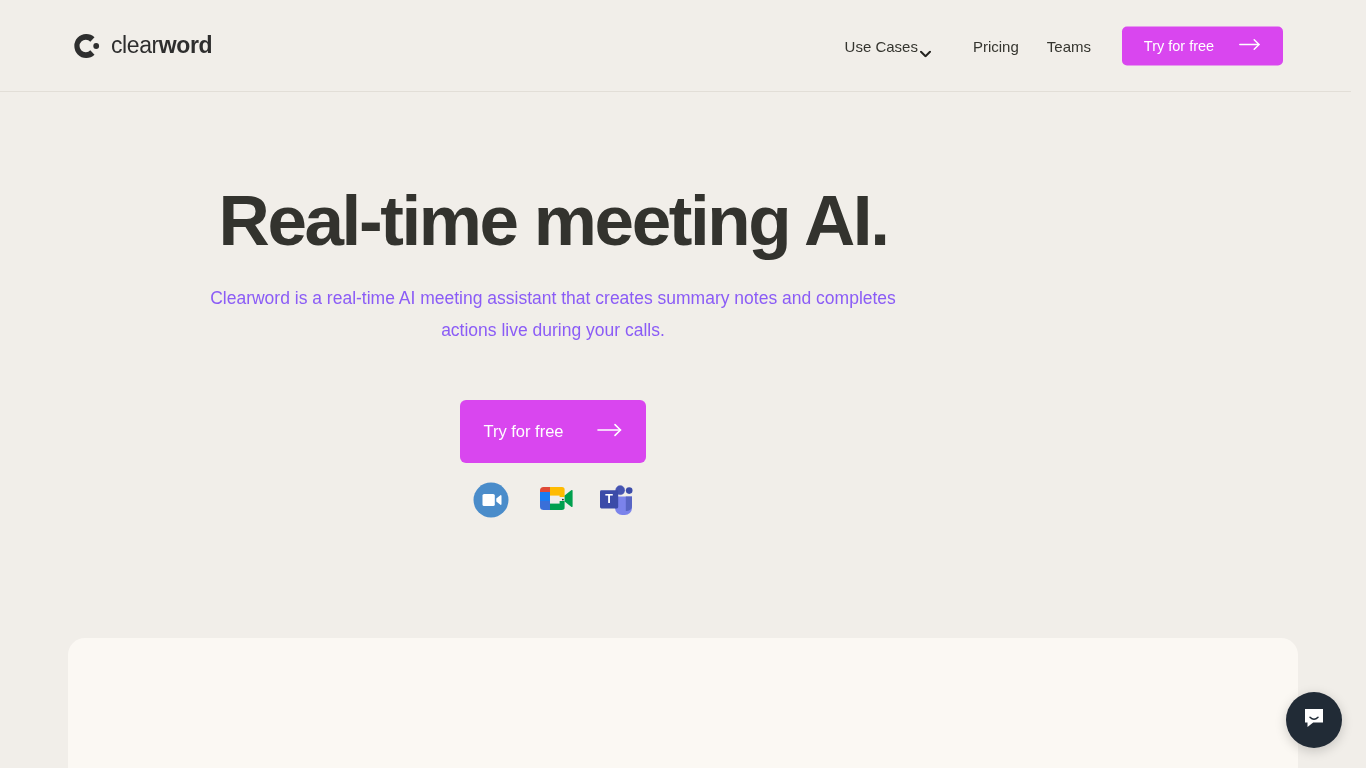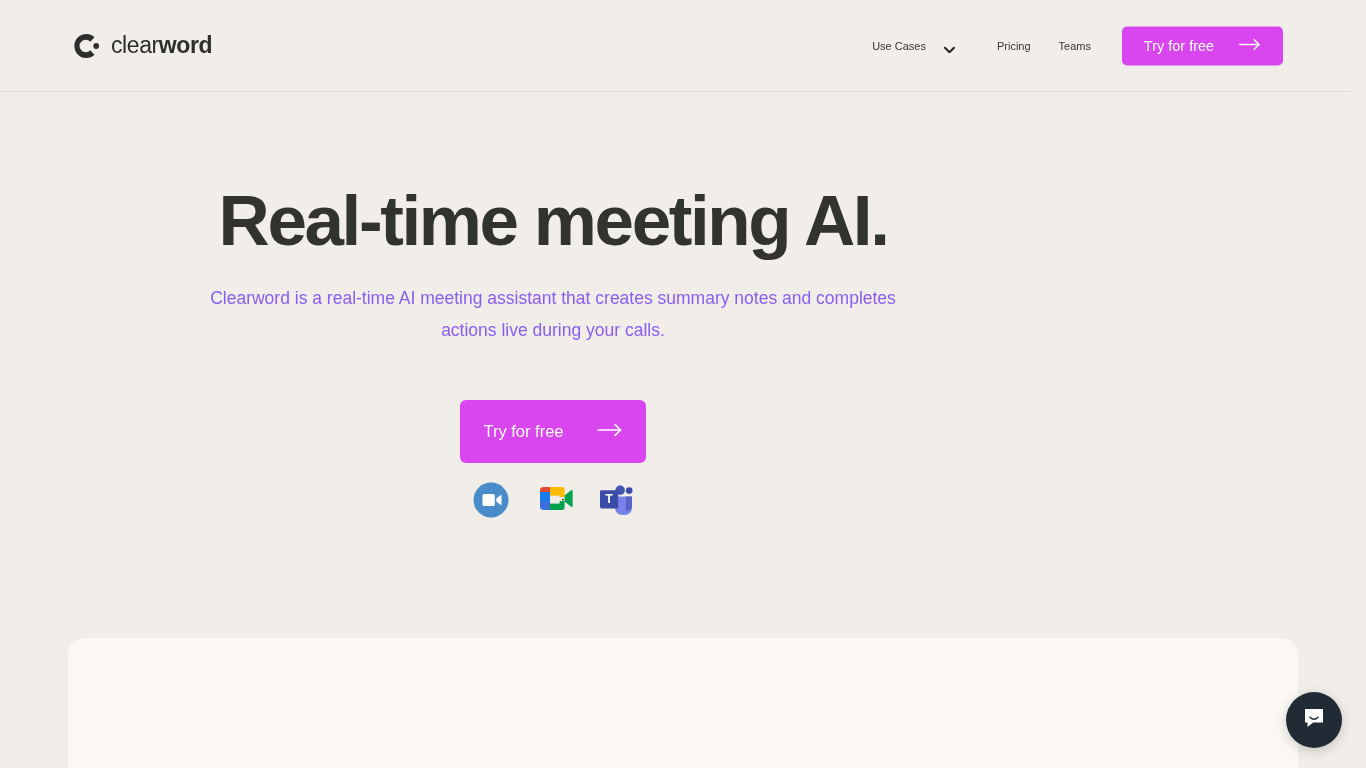--- a/index.html
+++ b/index.html
@@ -32,23 +32,23 @@
   }
   .logo-text .lt-light { font-weight:400; }
   .logo-text .lt-bold  { font-weight:700; }
 
   .nav {
     position:absolute; right:68px; top:50%;
     transform:translateY(-50%);
     display:flex; align-items:center;
   }
   .nav-item {
-    font-size:11px; color:#35352F; font-weight:400;
+    font-size:15px; color:#35352F; font-weight:400;
     cursor:pointer; white-space:nowrap;
-    display:flex; align-items:center; gap:18px;
+    display:flex; align-items:center; gap:2px;
   }
   .nav-usecases { margin-right:42px; }
   .nav-pricing  { margin-right:28px;text-align:center; }
   .nav-blog     { margin-right:31px; }
   .chev {
     width:11px; height:7px; display:inline-block;
     position:relative; top:1px;
   }
 
   .btn-teal {

